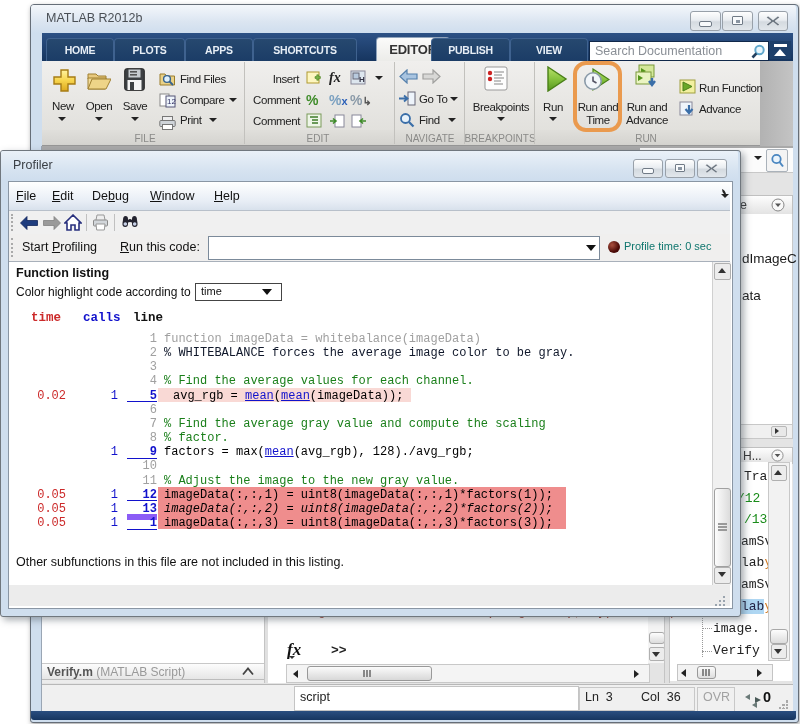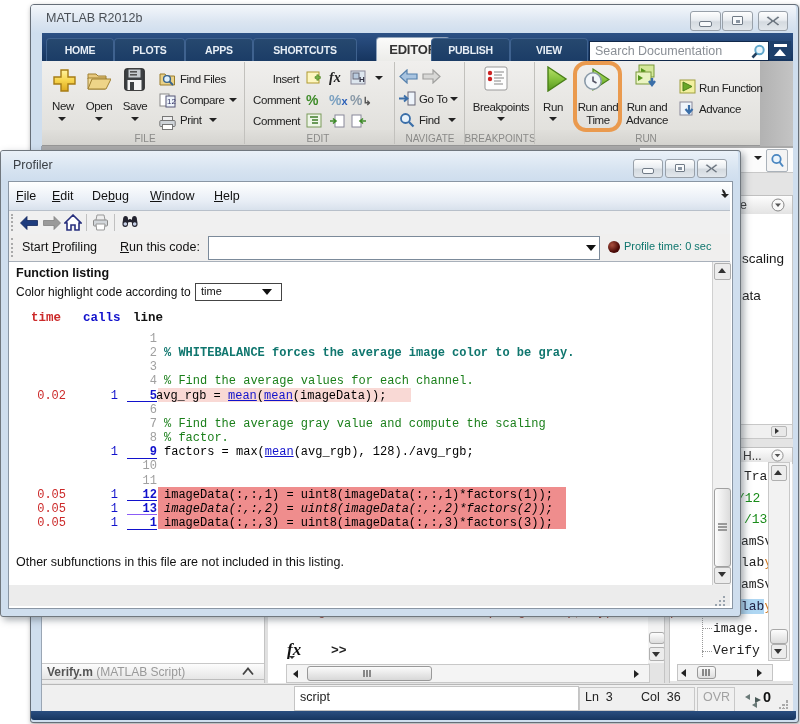--- a/index.html
+++ b/index.html
@@ -246,21 +246,21 @@
 </div>
 
 <div class="abs" style="left:700px;top:195px;width:91px;height:18px;background:linear-gradient(#fdfdfd,#e3e3e3);border:1px solid #c0c0c0;">
   <div class="abs" style="left:39px;top:2px;font-size:12.5px;color:#333;">e</div>
   <svg class="abs" style="left:70px;top:2px;" width="14" height="14" viewBox="0 0 14 14">
       <circle cx="7" cy="7" r="6" fill="#f8f8f8" stroke="#888"></circle>
       <path d="M4 5.5 L7 9 L10 5.5 Z" fill="#555"></path>
     </svg>
 </div>
 <div class="abs" style="left:700px;top:214px;width:91px;height:210px;background:#fff;border:1px solid #c8c8c8;border-top:none;"></div>
-<div class="abs" style="left:742px;top:251px;font-size:13.5px;color:#1a1a1a;">scaling</div>
+<div class="abs" style="left:742px;top:251px;font-size:13.5px;color:#1a1a1a;">dImageC</div>
 <div class="abs" style="left:742px;top:288px;font-size:13.5px;color:#1a1a1a;">ata</div>
 
 <div class="abs" style="left:700px;top:424px;width:91px;height:13px;background:#f0f0f0;border:1px solid #c8c8c8;">
   <div class="abs" style="left:70px;top:1px;width:14px;height:9px;background:#e8e8e8;border:1px solid #b8b8b8;border-radius:2px;"></div>
   <div class="abs" style="left:74px;top:3px;width:0;height:0;border-top:3px solid transparent;border-bottom:3px solid transparent;border-left:4px solid #333;"></div>
 </div>
 
 <div class="abs" style="left:700px;top:447px;width:91px;height:15px;background:linear-gradient(#fdfdfd,#e3e3e3);border:1px solid #c0c0c0;">
   <div class="abs" style="left:42px;top:1px;font-size:12px;color:#333;">H...</div>
   <svg class="abs" style="left:70px;top:1px;" width="13" height="13" viewBox="0 0 14 14">
@@ -446,38 +446,39 @@
 <div class="abs" style="left:16px;top:285px;font-size:12px;color:#111;">Color highlight code according to</div>
 <div class="abs" style="left:195px;top:283px;width:85px;height:16px;background:#fff;border:1px solid #444;">
     <div class="abs" style="left:5px;top:1px;font-size:11px;color:#111;">time</div>
     <div class="abs" style="left:66px;top:5px;width:0;height:0;border-left:5.5px solid transparent;border-right:5.5px solid transparent;border-top:6px solid #111;"></div>
   </div>
 <div class="abs mono" style="left:31px;top:311px;font-size:12.5px;font-weight:bold;color:#cc2a2a;">time</div>
 <div class="abs mono" style="left:83px;top:311px;font-size:12.5px;font-weight:bold;color:#1212cc;">calls</div>
 <div class="abs mono" style="left:133px;top:311px;font-size:12.5px;font-weight:bold;color:#111;">line</div>
 <div class="abs" style="left:0;top:332.0px;width:712px;height:14px;">
     <div class="abs mono" style="left:127px;top:0;width:30px;text-align:right;font-size:12px;color:#a0a0a0;">1</div>
+    <div class="abs mono" style="left:164px;top:0;font-size:12px;white-space:pre;"><span style="color:#a0a0a0;">function imageData = whitebalance(imageData)</span></div>
   </div>
 <div class="abs" style="left:0;top:346.1px;width:712px;height:14px;">
     <div class="abs mono" style="left:127px;top:0;width:30px;text-align:right;font-size:12px;color:#a0a0a0;">2</div>
-    <div class="abs mono" style="left:164px;top:0;font-size:12px;white-space:pre;"><span style="color:#0f766e;font-weight:bold;">% WHITEBALANCE forces the average image color to be gray.</span></div>
+    <div class="abs mono" style="left:164px;top:0;font-size:12px;white-space:pre;"><span style="color:#0f172a;">% WHITEBALANCE forces the average image color to be gray.</span></div>
   </div>
 <div class="abs" style="left:0;top:360.3px;width:712px;height:14px;">
     <div class="abs mono" style="left:127px;top:0;width:30px;text-align:right;font-size:12px;color:#a0a0a0;">3</div>
   </div>
 <div class="abs" style="left:0;top:374.4px;width:712px;height:14px;">
     <div class="abs mono" style="left:127px;top:0;width:30px;text-align:right;font-size:12px;color:#a0a0a0;">4</div>
     <div class="abs mono" style="left:164px;top:0;font-size:12px;white-space:pre;"><span style="color:#1a7f1a;">% Find the average values for each channel.</span></div>
   </div>
 <div class="abs" style="left:0;top:388.6px;width:652px;height:14px;">
     <div class="abs" style="left:158px;top:-1px;width:253px;height:14.2px;background:#f9d9d5;"></div>
     <div class="abs mono" style="left:30px;top:0;width:36px;text-align:right;font-size:12px;color:#cc2a2a;">0.02</div>
     <div class="abs mono" style="left:96px;top:0;width:22px;text-align:right;font-size:12px;color:#1212cc;">1</div>
     <div class="abs mono" style="left:127px;top:0;width:30px;text-align:right;font-size:12px;font-weight:bold;color:#1212cc;border-bottom:1px solid #1212cc;height:12.5px;">5</div>
-    <div class="abs mono" style="left:156px;top:0;font-size:12px;white-space:pre;"><span style="color:#000;">avg_rgb = </span><span style="color:#1212cc;text-decoration:underline;">mean</span><span style="color:#000;">(</span><span style="color:#1212cc;text-decoration:underline;">mean</span><span style="color:#000;">(imageData));</span></div>
+    <div class="abs mono" style="left:173px;top:0;font-size:12px;white-space:pre;"><span style="color:#000;">avg_rgb = </span><span style="color:#1212cc;text-decoration:underline;">mean</span><span style="color:#000;">(</span><span style="color:#1212cc;text-decoration:underline;">mean</span><span style="color:#000;">(imageData));</span></div>
   </div>
 <div class="abs" style="left:0;top:402.8px;width:712px;height:14px;">
     <div class="abs mono" style="left:127px;top:0;width:30px;text-align:right;font-size:12px;color:#a0a0a0;">6</div>
   </div>
 <div class="abs" style="left:0;top:416.9px;width:712px;height:14px;">
     <div class="abs mono" style="left:127px;top:0;width:30px;text-align:right;font-size:12px;color:#a0a0a0;">7</div>
     <div class="abs mono" style="left:164px;top:0;font-size:12px;white-space:pre;"><span style="color:#1a7f1a;">% Find the average gray value and compute the scaling</span></div>
   </div>
 <div class="abs" style="left:0;top:431.1px;width:712px;height:14px;">
     <div class="abs mono" style="left:127px;top:0;width:30px;text-align:right;font-size:12px;color:#a0a0a0;">8</div>
@@ -486,33 +487,34 @@
 <div class="abs" style="left:0;top:445.2px;width:712px;height:14px;">
     <div class="abs mono" style="left:96px;top:0;width:22px;text-align:right;font-size:12px;color:#1212cc;">1</div>
     <div class="abs mono" style="left:127px;top:0;width:30px;text-align:right;font-size:12px;font-weight:bold;color:#1212cc;border-bottom:1px solid #1212cc;height:12.5px;">9</div>
     <div class="abs mono" style="left:164px;top:0;font-size:12px;white-space:pre;font-family:Liberation Mono, monospace;"><span style="color:#000;">factors = max(</span><span style="color:#1212cc;text-decoration:underline;">mean</span><span style="color:#000;">(avg_rgb), 128)./avg_rgb;</span></div>
   </div>
 <div class="abs" style="left:0;top:459.4px;width:712px;height:14px;">
     <div class="abs mono" style="left:127px;top:0;width:30px;text-align:right;font-size:12px;color:#a0a0a0;">10</div>
   </div>
 <div class="abs" style="left:0;top:473.5px;width:712px;height:14px;">
     <div class="abs mono" style="left:127px;top:0;width:30px;text-align:right;font-size:12px;color:#a0a0a0;">11</div>
+    <div class="abs mono" style="left:164px;top:0;font-size:12px;white-space:pre;"><span style="color:#1a7f1a;">% Adjust the image to the new gray value.</span></div>
   </div>
 <div class="abs" style="left:0;top:487.6px;width:712px;height:14px;">
     <div class="abs" style="left:158px;top:-1px;width:408px;height:14.2px;background:#ef8d8d;"></div>
     <div class="abs mono" style="left:30px;top:0;width:36px;text-align:right;font-size:12px;color:#cc2a2a;">0.05</div>
     <div class="abs mono" style="left:96px;top:0;width:22px;text-align:right;font-size:12px;color:#1212cc;">1</div>
     <div class="abs mono" style="left:127px;top:0;width:30px;text-align:right;font-size:12px;font-weight:bold;color:#1212cc;border-bottom:1px solid #1212cc;height:12.5px;">12</div>
     <div class="abs mono" style="left:164px;top:0;font-size:12px;white-space:pre;"><span style="color:#000;">imageData(:,:,1) = uint8(imageData(:,:,1)*factors(1));</span></div>
   </div>
 <div class="abs" style="left:0;top:501.8px;width:712px;height:14px;">
     <div class="abs" style="left:158px;top:-1px;width:408px;height:14.2px;background:#ef8d8d;"></div>
     <div class="abs mono" style="left:30px;top:0;width:36px;text-align:right;font-size:12px;color:#cc2a2a;">0.05</div>
     <div class="abs mono" style="left:96px;top:0;width:22px;text-align:right;font-size:12px;color:#1212cc;">1</div>
-    <div class="abs mono" style="left:127px;top:0;width:30px;text-align:right;font-size:12px;font-weight:bold;color:#1212cc;border-bottom:1px solid #8b5cf6;height:12.5px;">13</div>
+    <div class="abs mono" style="left:127px;top:0;width:30px;text-align:right;font-size:12px;font-weight:bold;color:#1212cc;border-bottom:6px solid #8b5cf6;height:12.5px;">13</div>
     <div class="abs mono" style="left:164px;top:0;font-size:12px;white-space:pre;"><span style="color:#000;font-style:italic;">imageData(:,:,2) = uint8(imageData(:,:,2)*factors(2));</span></div>
   </div>
 <div class="abs" style="left:0;top:516.0px;width:712px;height:14px;">
     <div class="abs" style="left:158px;top:-1px;width:408px;height:14.2px;background:#ef8d8d;"></div>
     <div class="abs mono" style="left:30px;top:0;width:36px;text-align:right;font-size:12px;color:#cc2a2a;">0.05</div>
     <div class="abs mono" style="left:96px;top:0;width:22px;text-align:right;font-size:12px;color:#1212cc;">1</div>
     <div class="abs mono" style="left:127px;top:0;width:30px;text-align:right;font-size:12px;font-weight:bold;color:#1212cc;border-bottom:1px solid #1212cc;height:12.5px;">1</div>
     <div class="abs mono" style="left:164px;top:0;font-size:12px;white-space:pre;"><span style="color:#000;">imageData(:,:,3) = uint8(imageData(:,:,3)*factors(3));</span></div>
   </div>
 <div class="abs" style="left:16px;top:555px;font-size:12.5px;color:#111;">Other subfunctions in this file are not included in this listing.</div>

